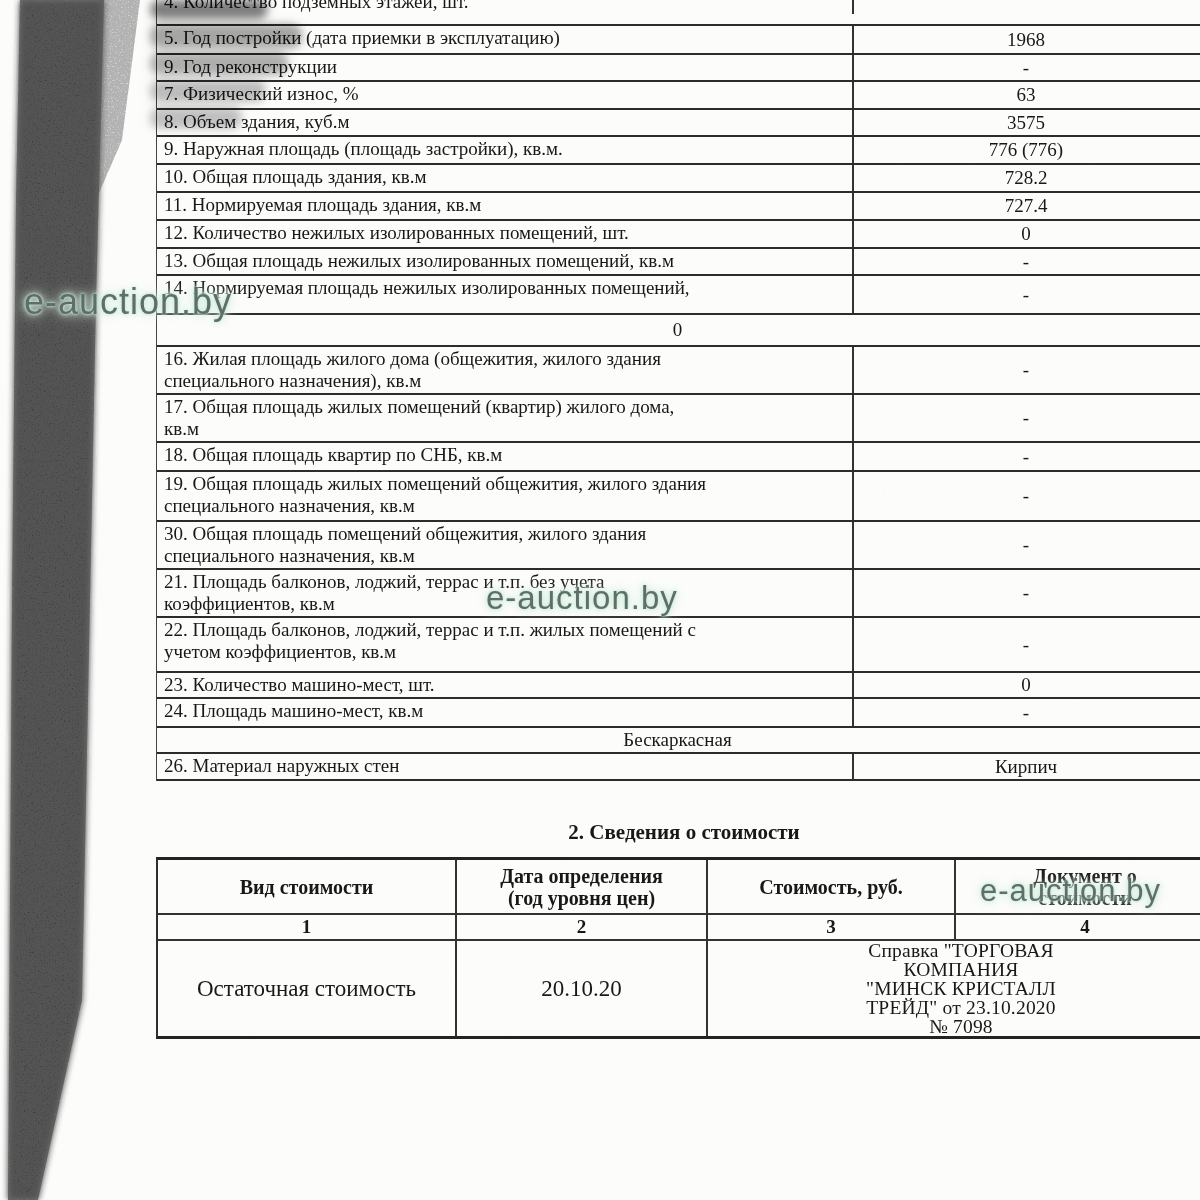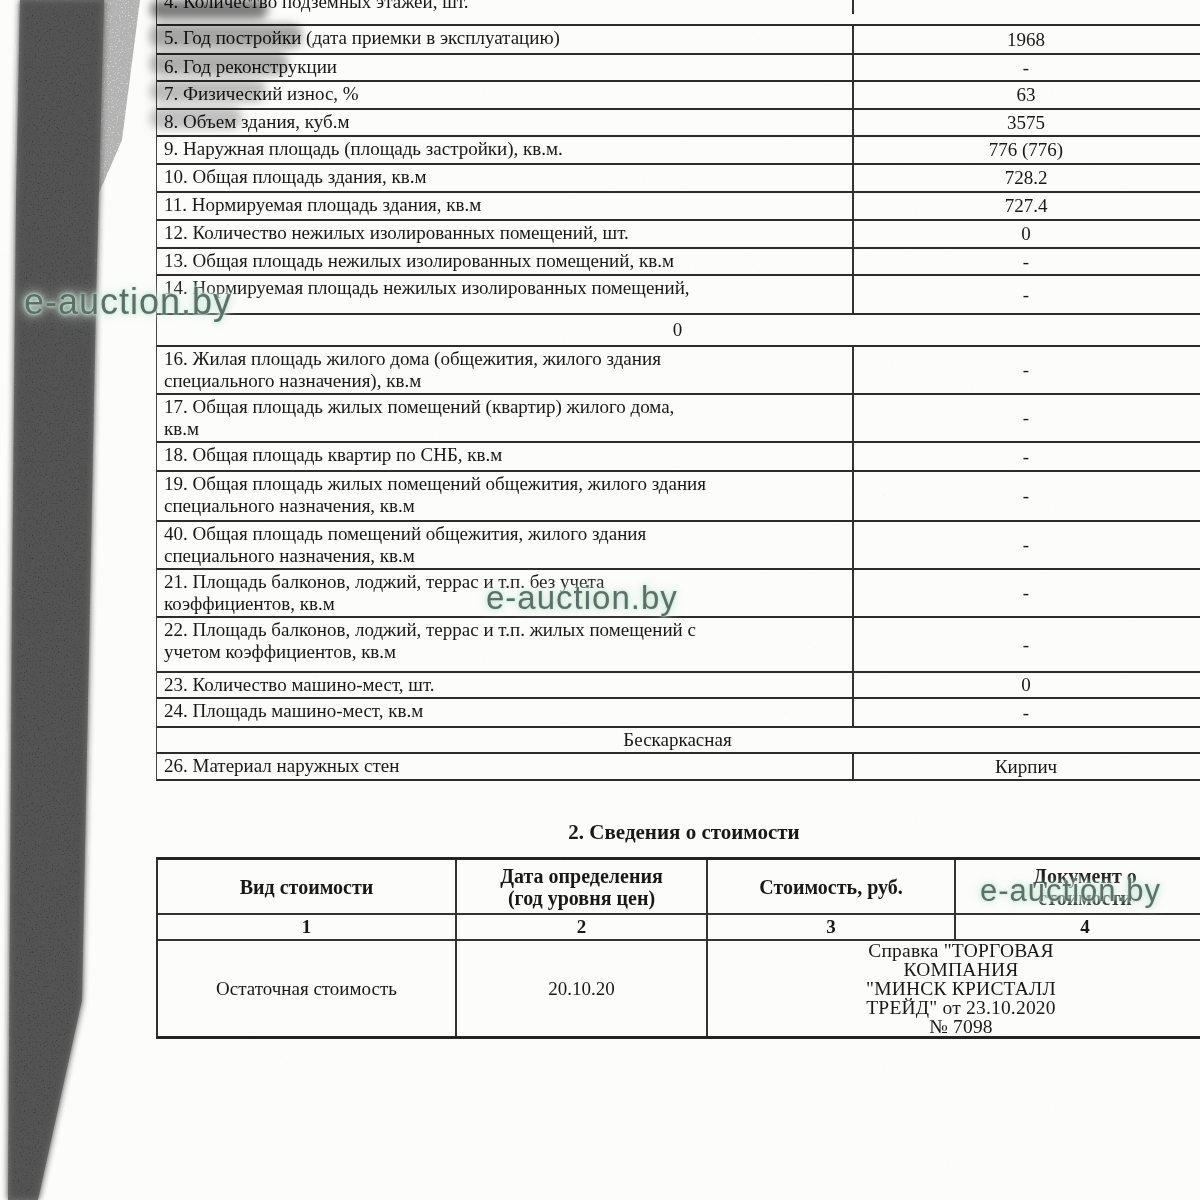--- a/index.html
+++ b/index.html
@@ -84,21 +84,21 @@
     display:flex; flex-direction:column; align-items:center; justify-content:center;
     text-align:center; white-space:pre-line;
   }
   .t2-row > div:last-child { border-right:none; }
   .t2 .c1 { width:299px; } .t2 .c2 { width:251px; } .t2 .c3 { width:248px; } .t2 .c4 { flex:1; }
   .t2-head { min-height:55px; border-bottom:2px solid rgba(15,15,15,0.85); }
   .t2-head > div { font-weight:bold; font-size:20px; line-height:22px; }
   .t2-nums { min-height:26px; border-bottom:2px solid rgba(15,15,15,0.85); }
   .t2-nums > div { font-weight:bold; font-size:19px; line-height:20px; }
   .t2-data { min-height:94px; }
-  .t2-data > div { font-size:19px; }
+  .t2-data > div { font-size:23px; }
   .t2-data .c4 { font-size:19.5px; line-height:19px; letter-spacing:0.2px; }
 
   
   .page-noise { position:absolute; left:0; top:0; z-index:7; pointer-events:none; }
 </style>
 </head>
 <body>
 
 <div class="page">
 
@@ -126,21 +126,21 @@
     <div class="t1-label">4. Количество подземных этажей, шт.</div>
     <div class="t1-value"></div>
   </div>
 
   <div class="t1-row" style="min-height: 29px;">
     <div class="t1-label">5. Год постройки (дата приемки в эксплуатацию)</div>
     <div class="t1-value">1968</div>
   </div>
 
   <div class="t1-row" style="min-height: 27px;">
-    <div class="t1-label">6. Год реконструкции</div>
+    <div class="t1-label">9. Год реконструкции</div>
     <div class="t1-value">-</div>
   </div>
 
   <div class="t1-row" style="min-height: 28px;">
     <div class="t1-label">7. Физический износ, %</div>
     <div class="t1-value">63</div>
   </div>
 
   <div class="t1-row" style="min-height: 27px;">
     <div class="t1-label">8. Объем здания, куб.м</div>
@@ -198,21 +198,21 @@
     <div class="t1-value">-</div>
   </div>
 
   <div class="t1-row" style="min-height: 50px;">
     <div class="t1-label">19. Общая площадь жилых помещений общежития, жилого здания
 специального назначения, кв.м</div>
     <div class="t1-value">-</div>
   </div>
 
   <div class="t1-row" style="min-height: 45px;">
-    <div class="t1-label">40. Общая площадь помещений общежития, жилого здания
+    <div class="t1-label">30. Общая площадь помещений общежития, жилого здания
 специального назначения, кв.м</div>
     <div class="t1-value">-</div>
   </div>
 
   <div class="t1-row" style="min-height: 48px;">
     <div class="t1-label">21. Площадь балконов, лоджий, террас и т.п. без учета
 коэффициентов, кв.м</div>
     <div class="t1-value">-</div>
   </div>
 

